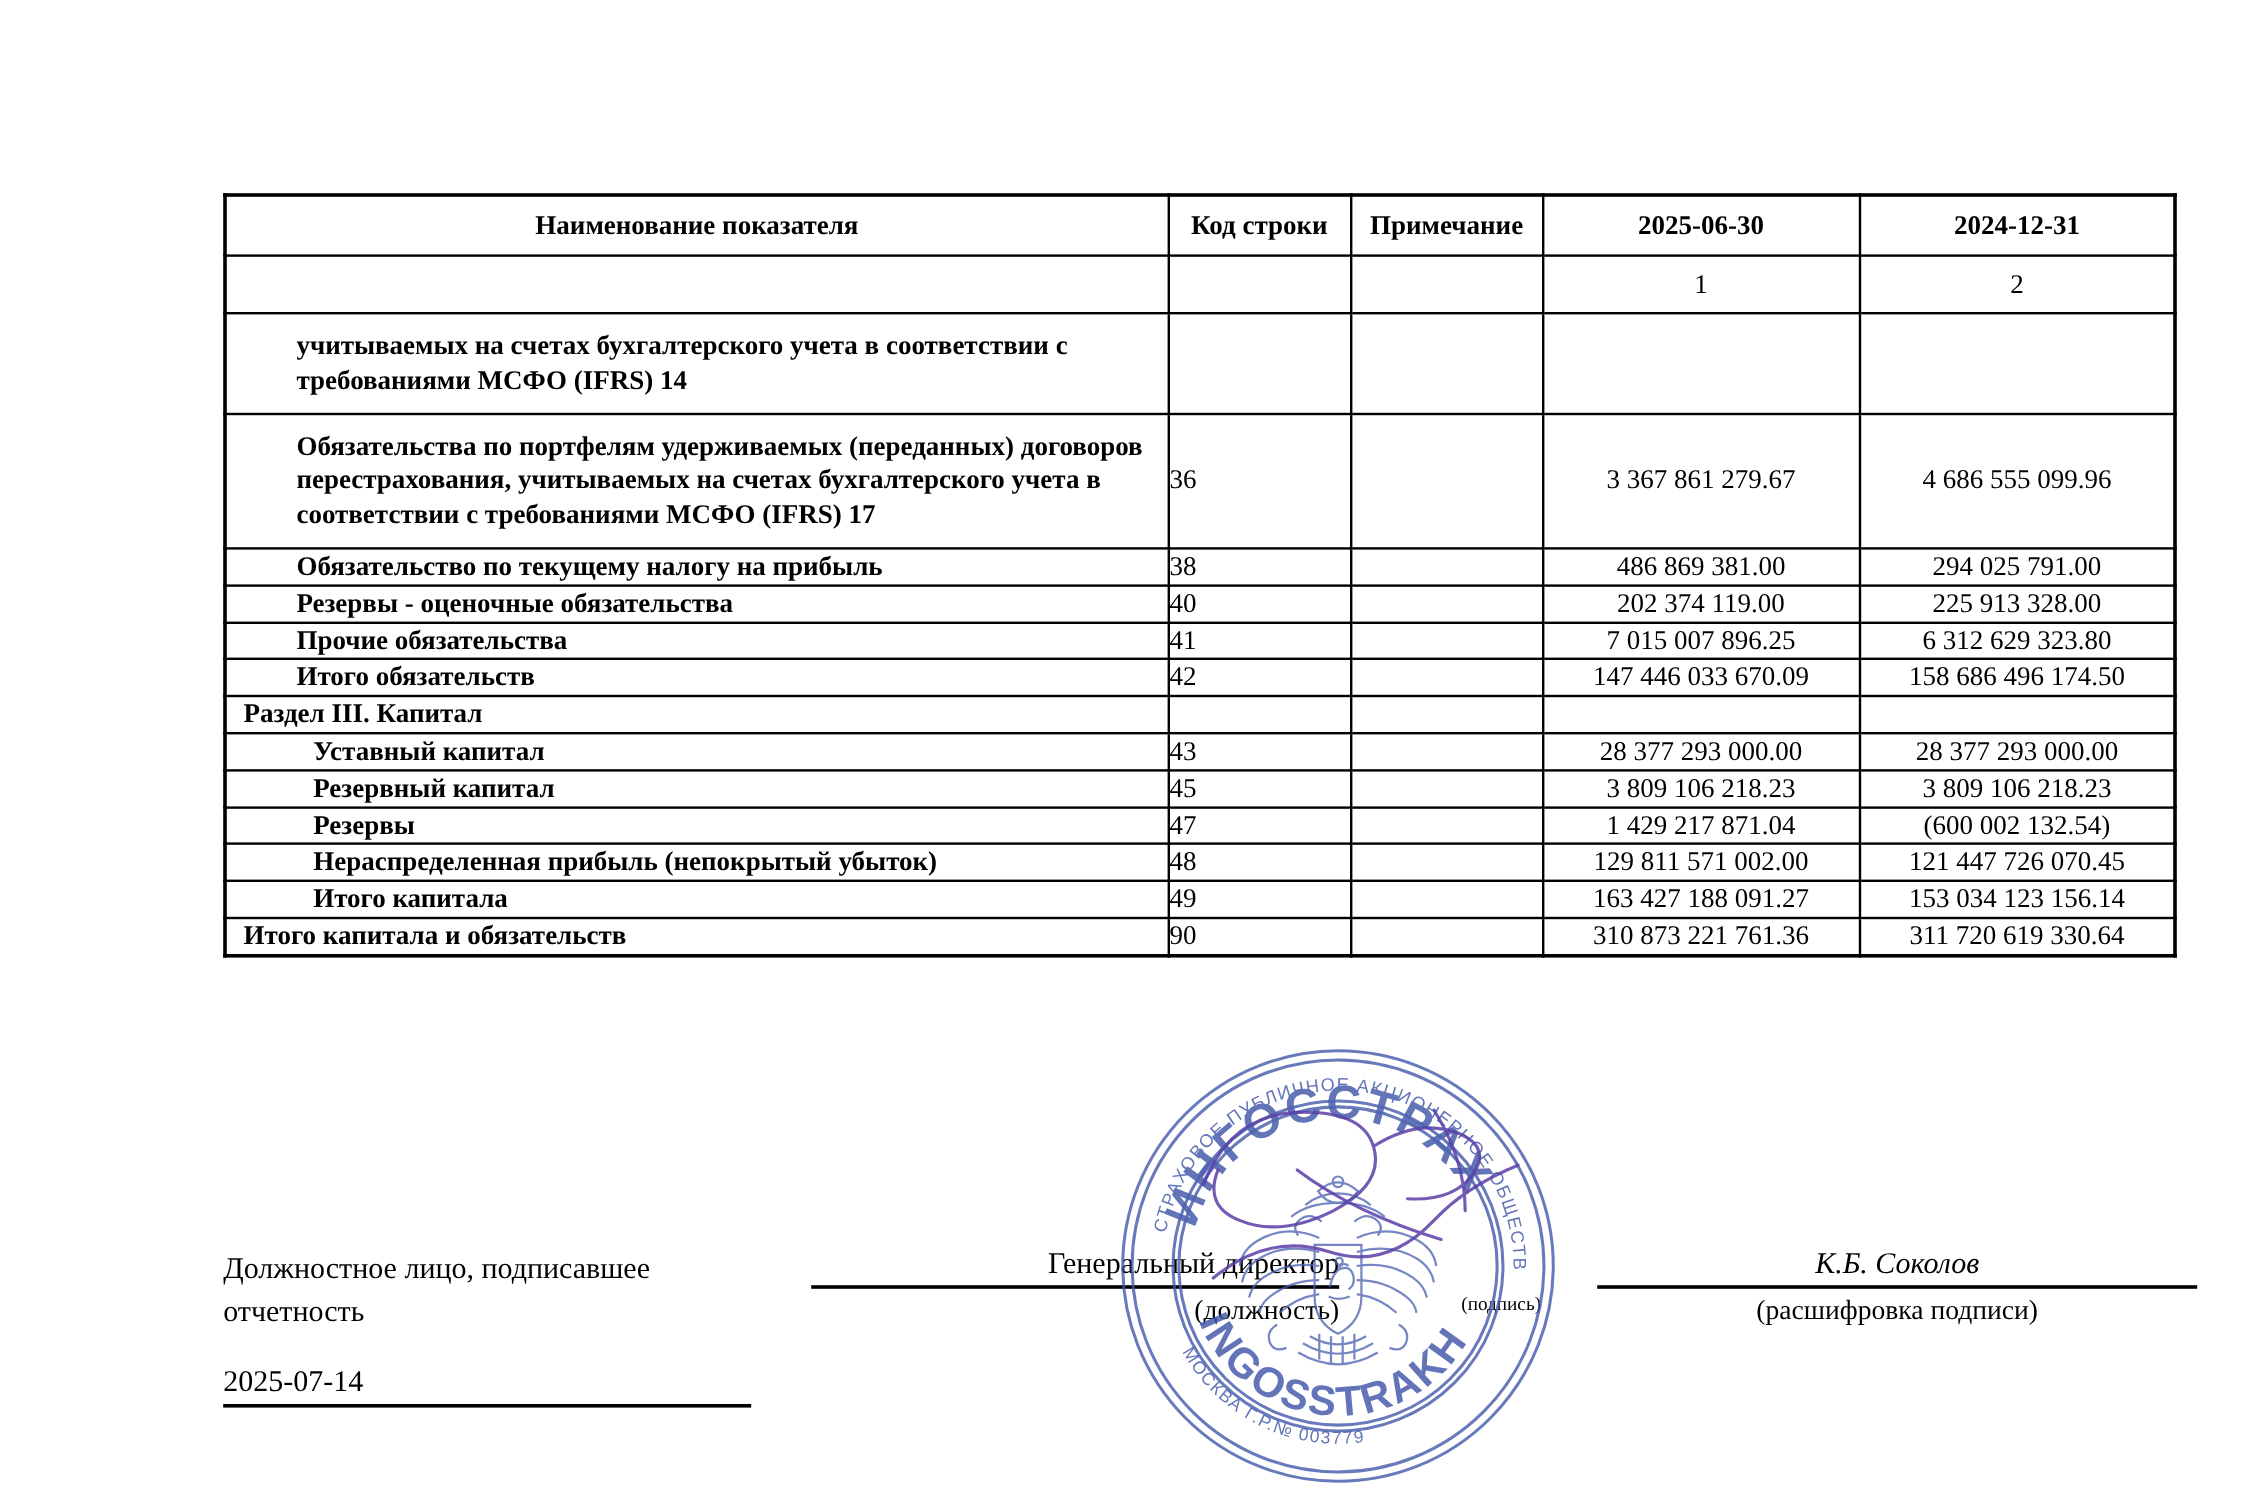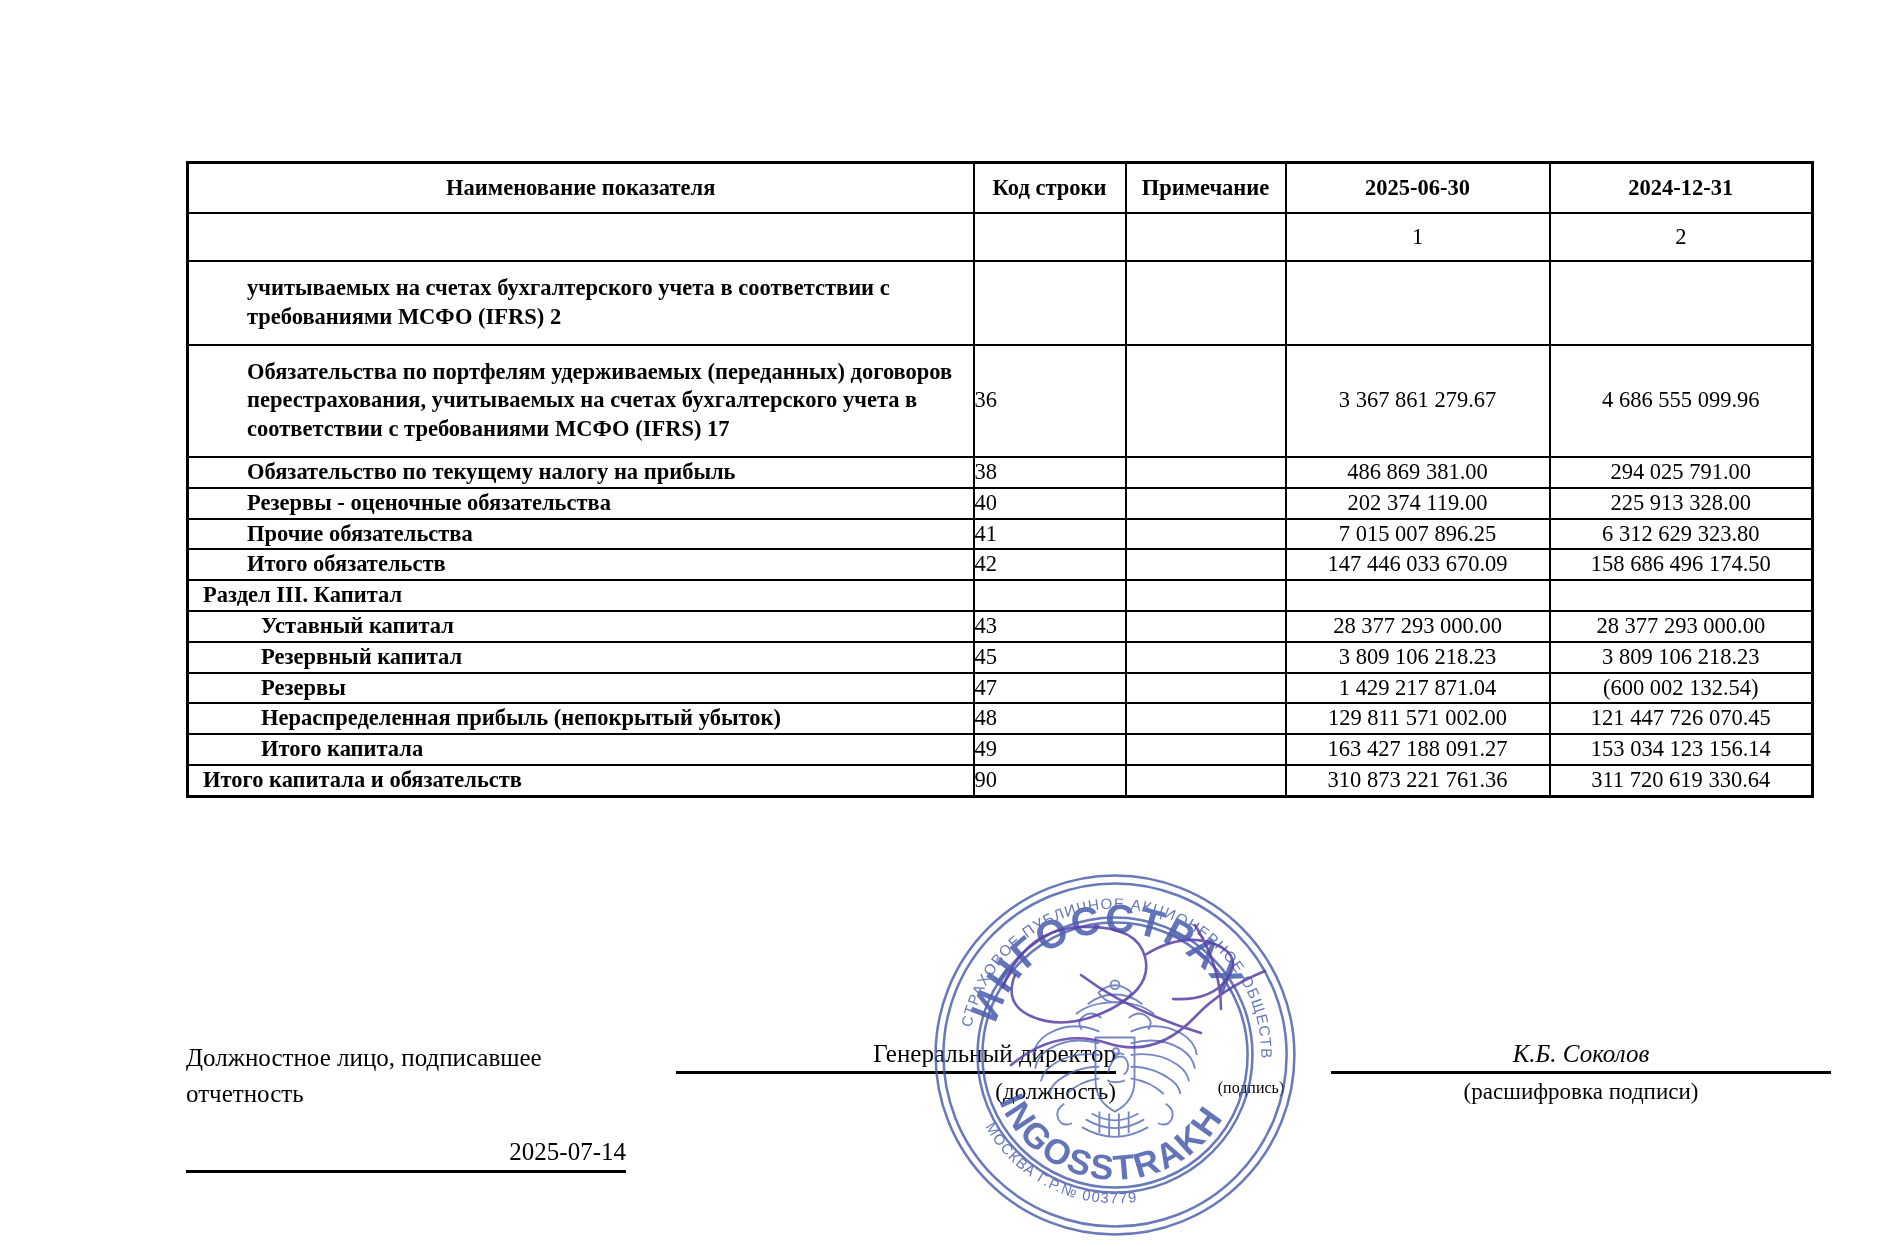--- a/index.html
+++ b/index.html
@@ -107,21 +107,21 @@
     position: absolute;
     left: 0; top: 10px;
     width: 430px;
     font-size: 25px;
     line-height: 1.42;
   }
   .sig-date {
     position: absolute;
     left: 0; top: 108px;
     width: 440px;
-    text-align: right;
+    text-align: left;
   }
   .sig-date .date-text {
     font-size: 25px;
     padding-bottom: 4px;
   }
   .rule {
     border-bottom: 3px solid #000;
     width: 100%;
   }
 
@@ -201,21 +201,21 @@
         <tr class="numrow">
           <td></td>
           <td></td>
           <td></td>
           <td>1</td>
           <td>2</td>
         </tr>
       </tbody>
       <tbody id="rows-body">
           <tr class="r-tall">
-            <td class="lbl indent">учитываемых на счетах бухгалтерского учета в соответствии с требованиями МСФО (IFRS) 2</td>
+            <td class="lbl indent">учитываемых на счетах бухгалтерского учета в соответствии с требованиями МСФО (IFRS) 14</td>
             <td class="code va-middle"></td>
             <td class="note"></td>
             <td class="val va-bottom"></td>
             <td class="val va-bottom"></td>
           </tr>
           <tr class="r-tall">
             <td class="lbl indent"> Обязательства по портфелям удерживаемых (переданных) договоров перестрахования, учитываемых на счетах бухгалтерского учета в соответствии с требованиями МСФО (IFRS) 17</td>
             <td class="code va-middle">36</td>
             <td class="note"></td>
             <td class="val va-bottom">3 367 861 279.67</td>

